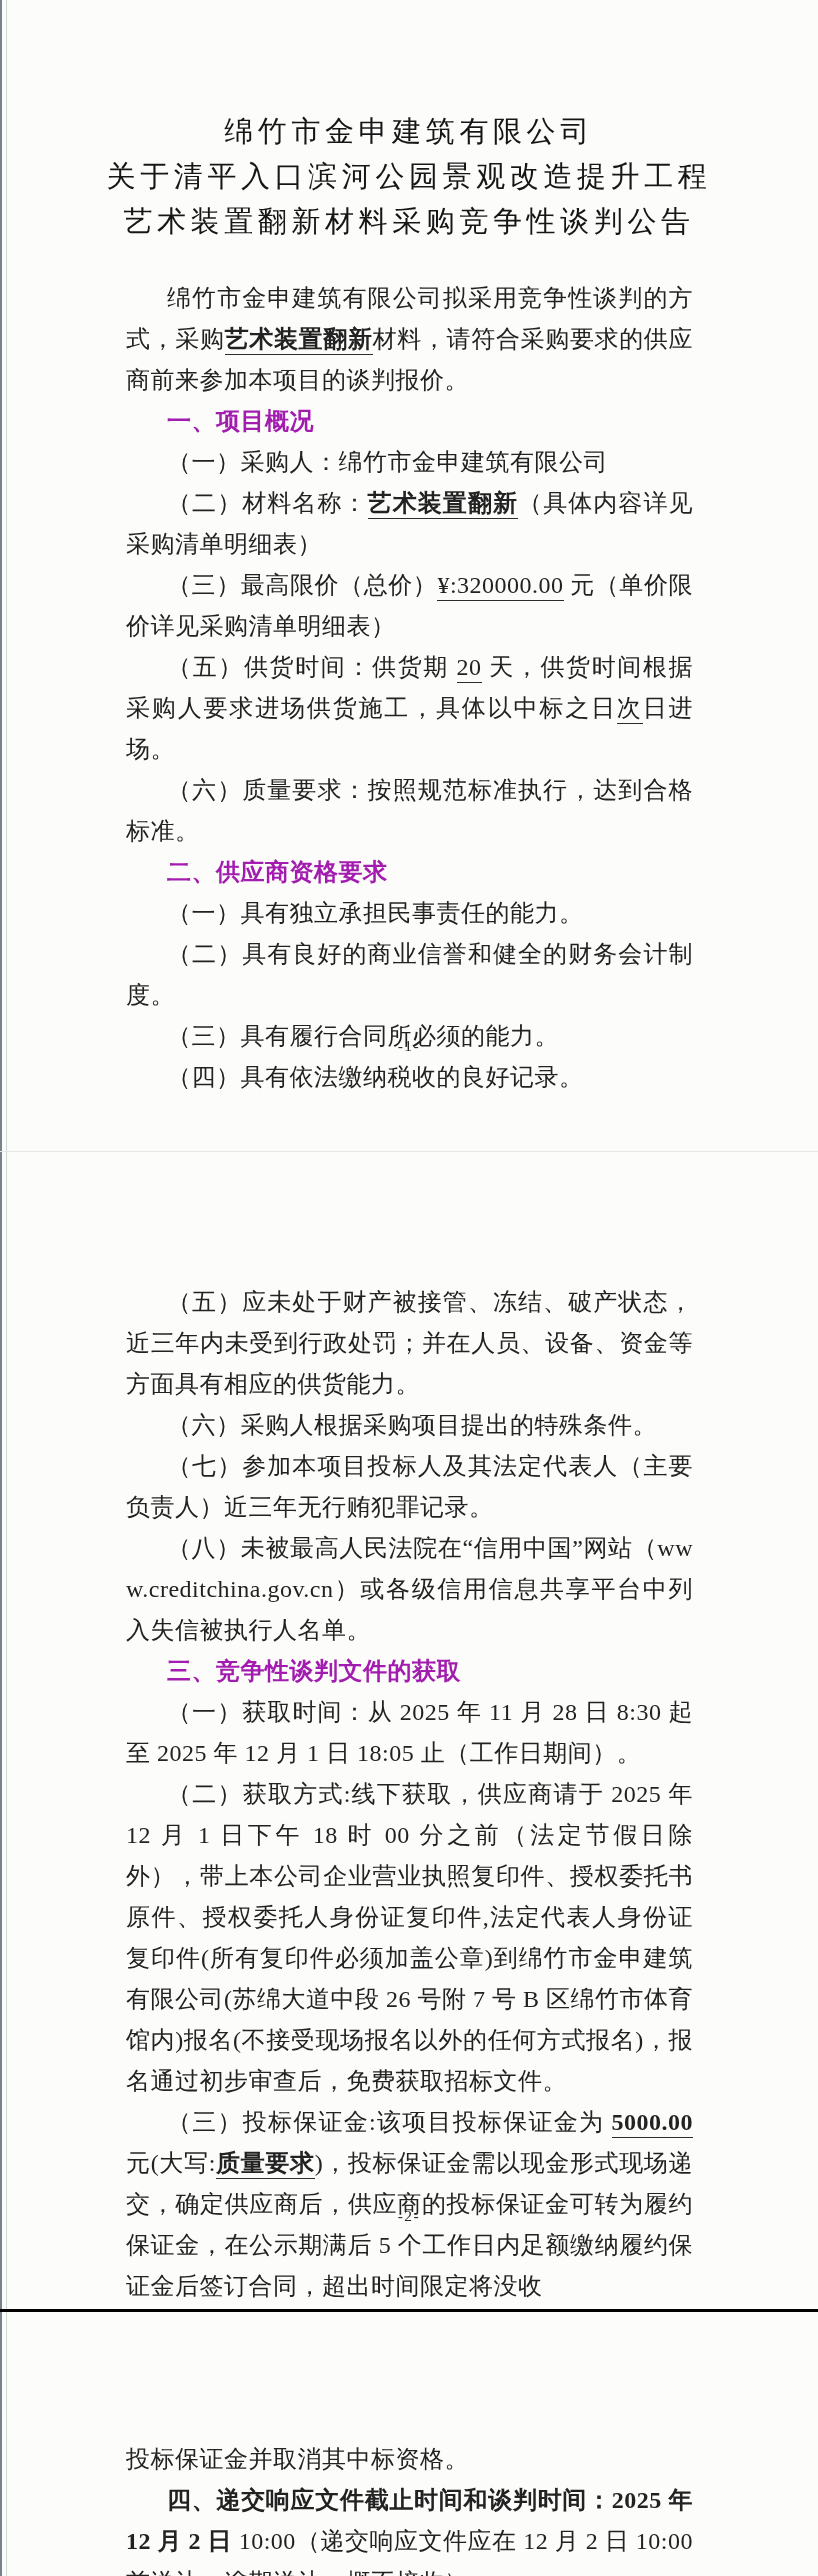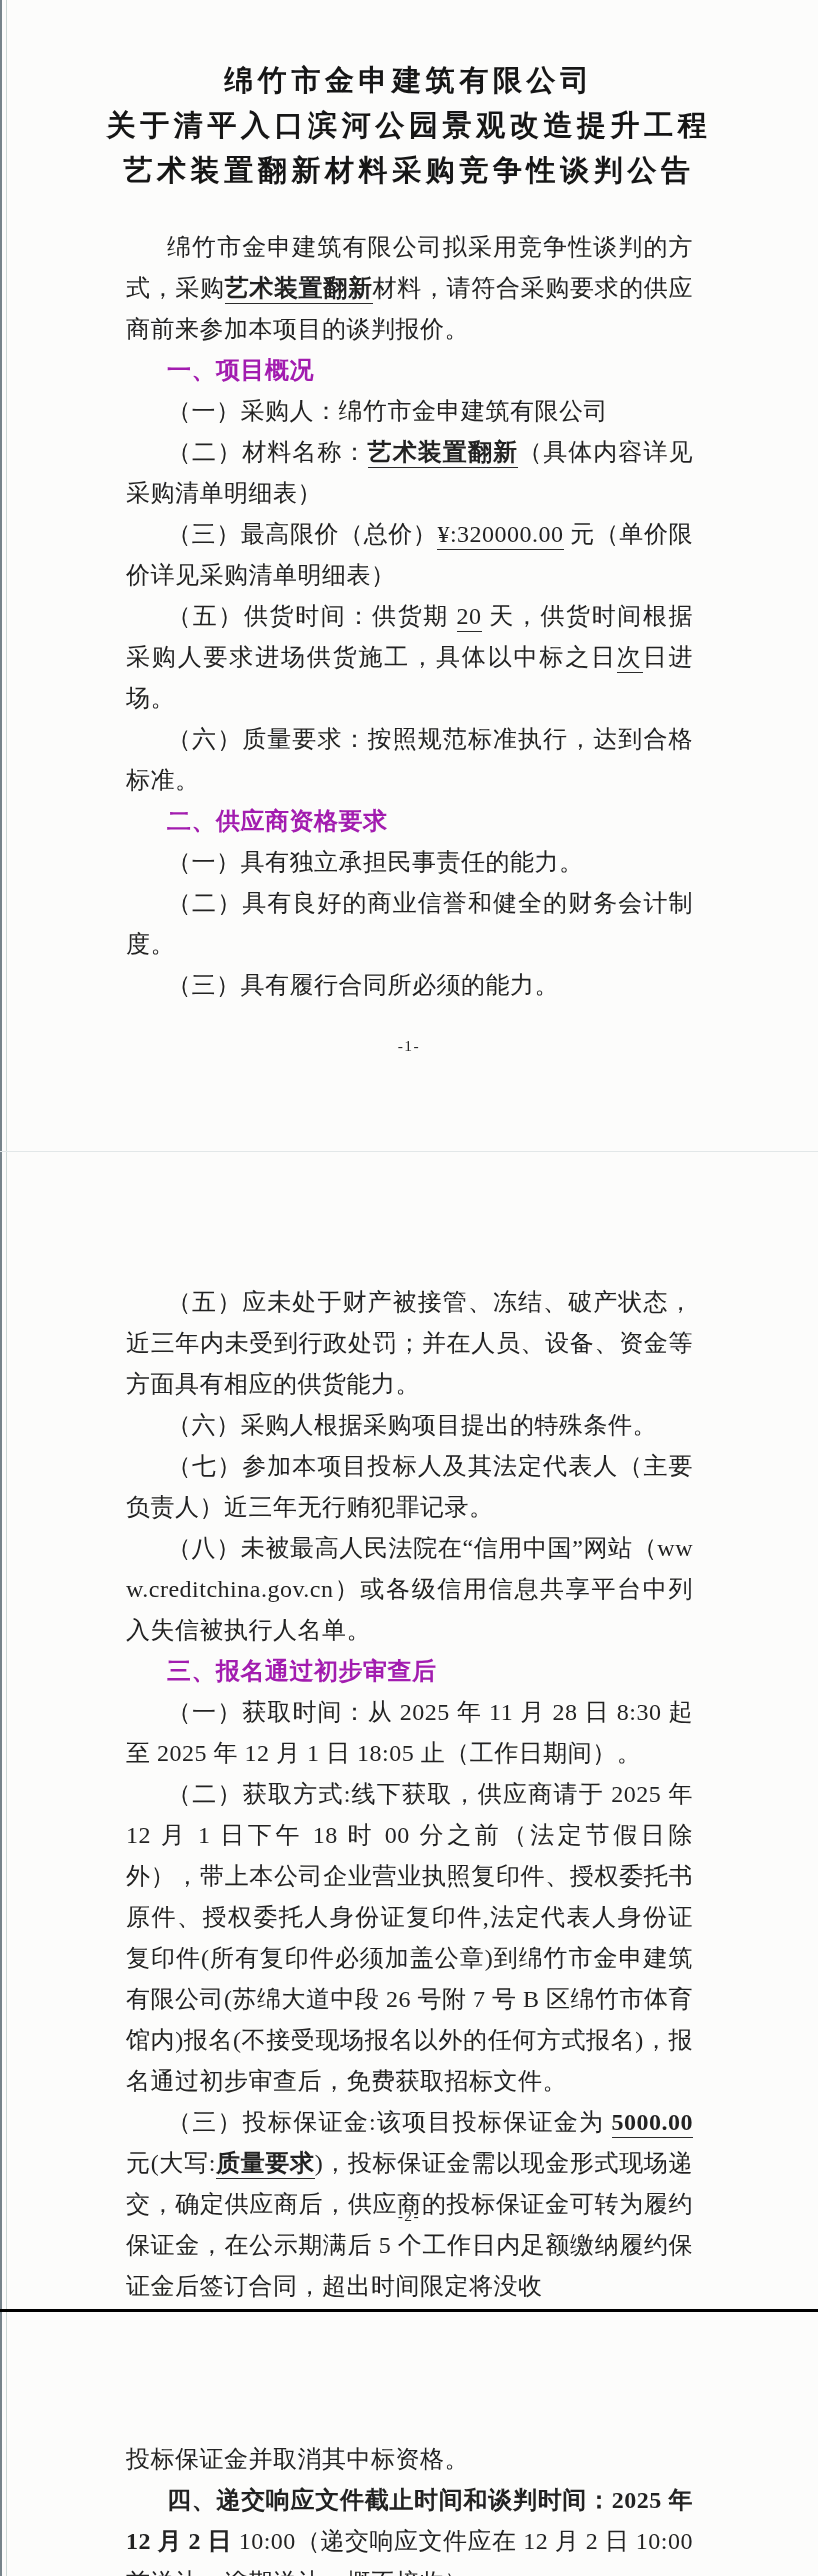--- a/index.html
+++ b/index.html
@@ -14,21 +14,21 @@
   }
   
   .edge-dark{position:absolute;left:0;top:0;bottom:0;width:1.5px;background:#76838a;}
   .edge-light{position:absolute;left:5.7px;top:0;bottom:0;width:1px;background:#b2c3c0;opacity:.65;}
 
   .page{position:absolute;left:0;right:0;overflow:hidden;}
   #page1{top:0;height:1151px;border-bottom:1px solid #e2e7e8;}
   #page2{top:1153px;height:1156px;border-bottom:3px solid #000000;}
   #page3{top:2309px;height:1158px;}
 
-  .title{margin-top:58px;text-align:center;font-weight:bold;
+  .title{margin-top:109px;text-align:center;font-weight:normal;
          font-size:29px;line-height:45px;letter-spacing:4.6px;color:#161616;}
 
   .flow{font-size:24px;line-height:41px;letter-spacing:0.5px;
         text-align:justify;word-break:break-all;color:#222;}
   #page1 .flow{margin-top:34px;padding:0 125px 0 126px;}
   #page2 .flow{margin-top:129px;padding:0 125px 0 126px;}
   #page3 .flow{margin-top:130px;padding:0 125px 0 126px;}
 
   .para{text-indent:41px;}
   .para.noindent{text-indent:0;}
@@ -59,31 +59,32 @@
         <div class="para head"><span>一、项目概况</span></div>
         <div class="para"><span>（一）采购人：绵竹市金申建筑有限公司</span></div>
         <div class="para"><span>（二）材料名称：</span><span class="b u">艺术装置翻新</span><span>（具体内容详见采购清单明细表）</span></div>
         <div class="para"><span>（三）最高限价（总价）</span><span class="u">¥:320000.00</span><span> 元（单价限价详见采购清单明细表）</span></div>
         <div class="para"><span>（五）供货时间：供货期 </span><span class="u">20</span><span> 天，供货时间根据采购人要求进场供货施工，具体以中标之日</span><span class="u">次</span><span>日进场。</span></div>
         <div class="para"><span>（六）质量要求：按照规范标准执行，达到合格标准。</span></div>
         <div class="para head"><span>二、供应商资格要求</span></div>
         <div class="para"><span>（一）具有独立承担民事责任的能力。</span></div>
         <div class="para"><span>（二）具有良好的商业信誉和健全的财务会计制度。</span></div>
         <div class="para"><span>（三）具有履行合同所必须的能力。</span></div>
+        <div class="para"><span>（四）具有依法缴纳税收的良好记录。</span></div>
       </div>
     <div class="pagenum" id="pn1">-1-</div>
   </section>
 
   <section class="page" id="page2">
     <div class="flow">
         <div class="para"><span>（五）应未处于财产被接管、冻结、破产状态，近三年内未受到行政处罚；并在人员、设备、资金等方面具有相应的供货能力。</span></div>
         <div class="para"><span>（六）采购人根据采购项目提出的特殊条件。</span></div>
         <div class="para"><span>（七）参加本项目投标人及其法定代表人（主要负责人）近三年无行贿犯罪记录。</span></div>
         <div class="para"><span>（八）未被最高人民法院在“信用中国”网站（www.creditchina.gov.cn）或各级信用信息共享平台中列入失信被执行人名单。</span></div>
-        <div class="para head"><span>三、报名通过初步审查后</span></div>
+        <div class="para head"><span>三、竞争性谈判文件的获取</span></div>
         <div class="para"><span>（一）获取时间：从 2025 年 11 月 28 日 8:30 起至 2025 年 12 月 1 日 18:05 止（工作日期间）。</span></div>
         <div class="para"><span>（二）获取方式:线下获取，供应商请于 2025 年 12 月 1 日下午 18 时 00 分之前（法定节假日除外），带上本公司企业营业执照复印件、授权委托书原件、授权委托人身份证复印件,法定代表人身份证复印件(所有复印件必须加盖公章)到绵竹市金申建筑有限公司(苏绵大道中段 26 号附 7 号 B 区绵竹市体育馆内)报名(不接受现场报名以外的任何方式报名)，报名通过初步审查后，免费获取招标文件。</span></div>
         <div class="para"><span>（三）投标保证金:该项目投标保证金为 </span><span class="b u">5000.00</span><span> 元(大写:</span><span class="b u">质量要求</span><span>)，投标保证金需以现金形式现场递交，确定供应商后，供应商的投标保证金可转为履约保证金，在公示期满后 5 个工作日内足额缴纳履约保证金后签订合同，超出时间限定将没收</span></div>
       </div>
     <div class="pagenum" id="pn2">-2-</div>
   </section>
 
   <section class="page" id="page3">
     <div class="flow">
         <div class="para noindent"><span>投标保证金并取消其中标资格。</span></div>

